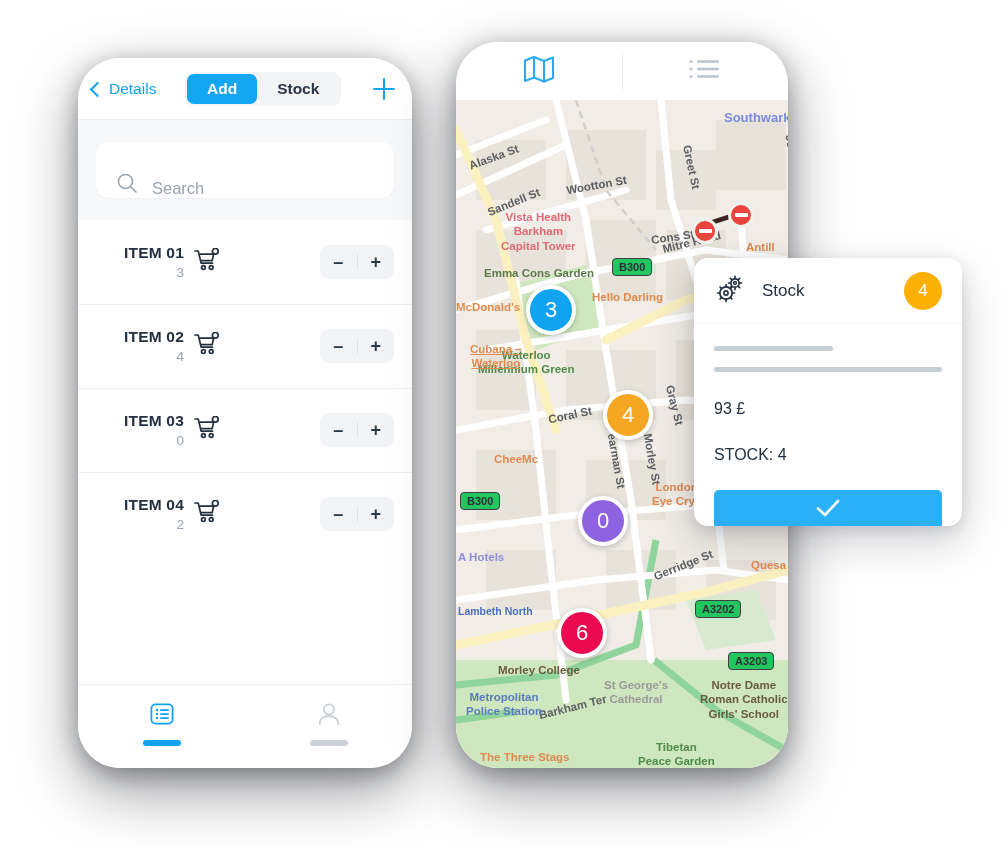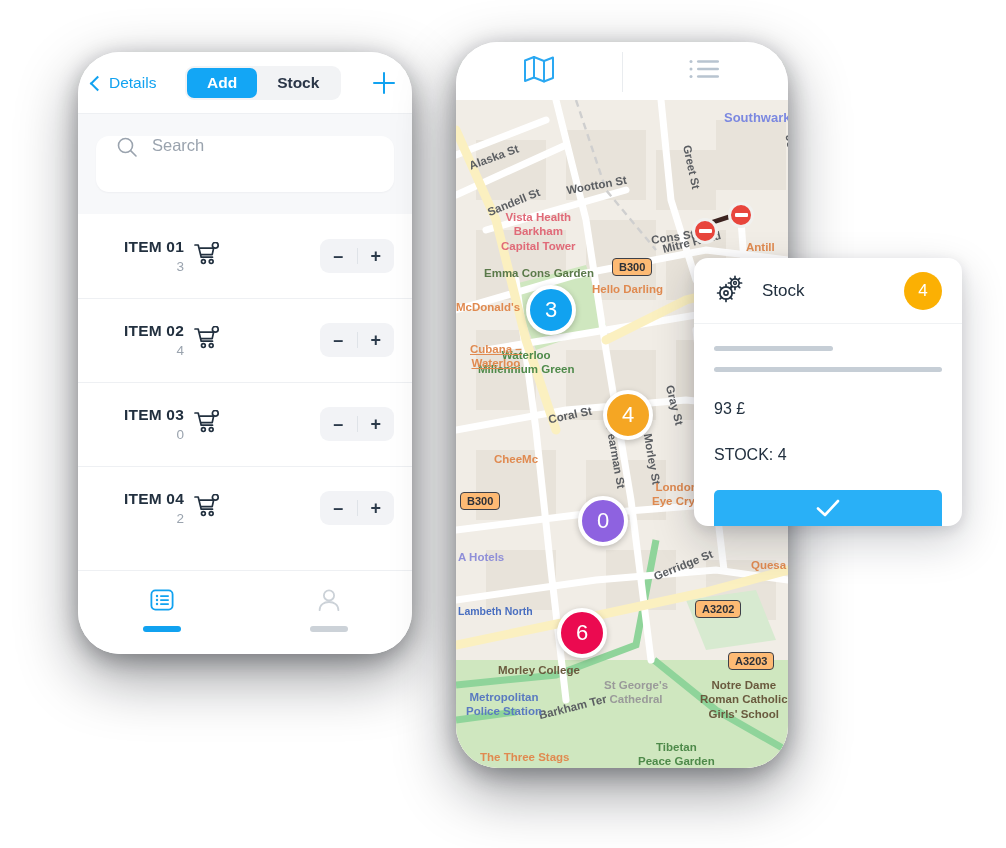--- a/index.html
+++ b/index.html
@@ -12,21 +12,21 @@
   .stage { position: relative; width: 1006px; height: 848px; }
 
   
   .phone {
     position: absolute;
     background: #ffffff;
     border-radius: 42px;
     overflow: hidden;
     box-shadow: 0 22px 60px rgba(10,12,20,.42), 0 6px 22px rgba(10,12,20,.30);
   }
-  .phone-left  { left: 78px;  top: 52px;  width: 334px; height: 602px; }
+  .phone-left  { left: 78px;  top: 58px;  width: 334px; height: 710px; }
   .phone-right { left: 456px; top: 42px;  width: 332px; height: 726px; }
 
   
   .l-header {
     height: 62px; background: #fff;
     display: flex; align-items: center; justify-content: space-between;
     padding: 0 14px; position: relative;
   }
   .l-header::after {
     content:""; position:absolute; left:0; right:0; bottom:0; height:1px;
@@ -52,21 +52,21 @@
   .plus-btn::before, .plus-btn::after {
     content:""; position:absolute; background:#11a2f0; border-radius:1px;
   }
   .plus-btn::before { left: 50%; top: 3px; width: 2.2px; height: 22px; margin-left:-1.1px; }
   .plus-btn::after  { top: 50%; left: 3px; height: 2.2px; width: 22px; margin-top:-1.1px; }
 
   
   .l-body { background: #f7f8fa; height: 100px; padding: 22px 18px 0; }
   .search {
     background:#fff; border-radius: 13px; height: 56px;
-    display:flex; align-items:flex-start; gap: 14px; padding: 0 20px;
+    display:flex; align-items:flex-end; gap: 14px; padding: 0 20px;
     box-shadow: 0 1px 2px rgba(20,30,50,.04);
   }
   .search svg { flex: 0 0 auto; }
   .search .ph { color:#9aa3ae; font-size: 16.5px; }
 
   .list { background:#fff; }
   .row {
     position: relative; height: 84px; display:flex; align-items:center;
     padding: 0 18px;
   }
@@ -108,21 +108,21 @@
     color:#fff; font-size: 22px; font-weight: 400;
     box-shadow: 0 2px 6px rgba(0,0,0,.22); cursor:pointer;
   }
   .noentry {
     position:absolute; width: 26px; height:26px; border-radius:50%;
     background:#e8453c; border:3px solid #f1f1ef;
     display:flex; align-items:center; justify-content:center;
   }
   .noentry i { display:block; width: 13px; height: 3.2px; background:#fff; border-radius:1px; }
   .shield {
-    position:absolute; background:#fdba74; border:1.6px solid #3c4049; border-radius:4px;
+    position:absolute; background:#22c55e; border:1.6px solid #3c4049; border-radius:4px;
     font-size: 11px; font-weight:700; color:#2c3038; padding: 2px 6px;
   }
   .poi { position:absolute; font-size: 11.5px; line-height: 1.25; font-weight:700;
     text-align:center; white-space:pre; }
 
   
   .card {
     position:absolute; left: 694px; top: 258px; width: 268px; height: 268px;
     background:#fff; border-radius: 14px;
     box-shadow: 0 16px 44px rgba(15,20,35,.20), 0 4px 14px rgba(15,20,35,.12);
@@ -393,21 +393,21 @@
       <div class="poi" style="left:128px; top:350px; color:#5b5e62; transform:rotate(80deg);">Pearman St</div>
       <div class="poi" style="left:170px; top:352px; color:#5b5e62; transform:rotate(80deg);">Morley St</div>
       <div class="poi" style="left:196px; top:458px; color:#5b5e62; transform:rotate(-22deg);">Gerridge St</div>
       <div class="poi" style="left:82px; top:600px; color:#5b5e62; transform:rotate(-14deg);">Barkham Ter</div>
       <div class="poi" style="left:45px; top:110px; color:#e06a78;">Vista Health
 Barkham
 Capital Tower</div>
       <div class="poi" style="left:0px; top:200px; color:#e08a50;">McDonald's</div>
       <div class="poi" style="left:290px; top:140px; color:#e08a50;">Antill</div>
       <div class="poi" style="left:28px; top:166px; color:#5b7a4a;">Emma Cons Garden</div>
-      <div class="poi" style="left:136px; top:182px; color:#e08a50;">Hello Darling</div>
+      <div class="poi" style="left:136px; top:190px; color:#e08a50;">Hello Darling</div>
       <div class="poi" style="left:272px; top:172px; color:#8f8fd8;">Premier Inn</div>
       <div class="poi" style="left:22px; top:248px; color:#4e8a4a;">Waterloo
 Millennium Green</div>
       <div class="poi" style="left:14px; top:242px; color:#e08a50;text-decoration:underline;">Cubana –
 Waterloo</div>
       <div class="poi" style="left:38px; top:352px; color:#e08a50;">CheeMc</div>
       <div class="poi" style="left:196px; top:380px; color:#e08a50;">London
 Eye Crys</div>
       <div class="poi" style="left:2px; top:450px; color:#8f8fd8;">A Hotels</div>
       <div class="poi" style="left:295px; top:458px; color:#e08a50;">Quesa</div>

